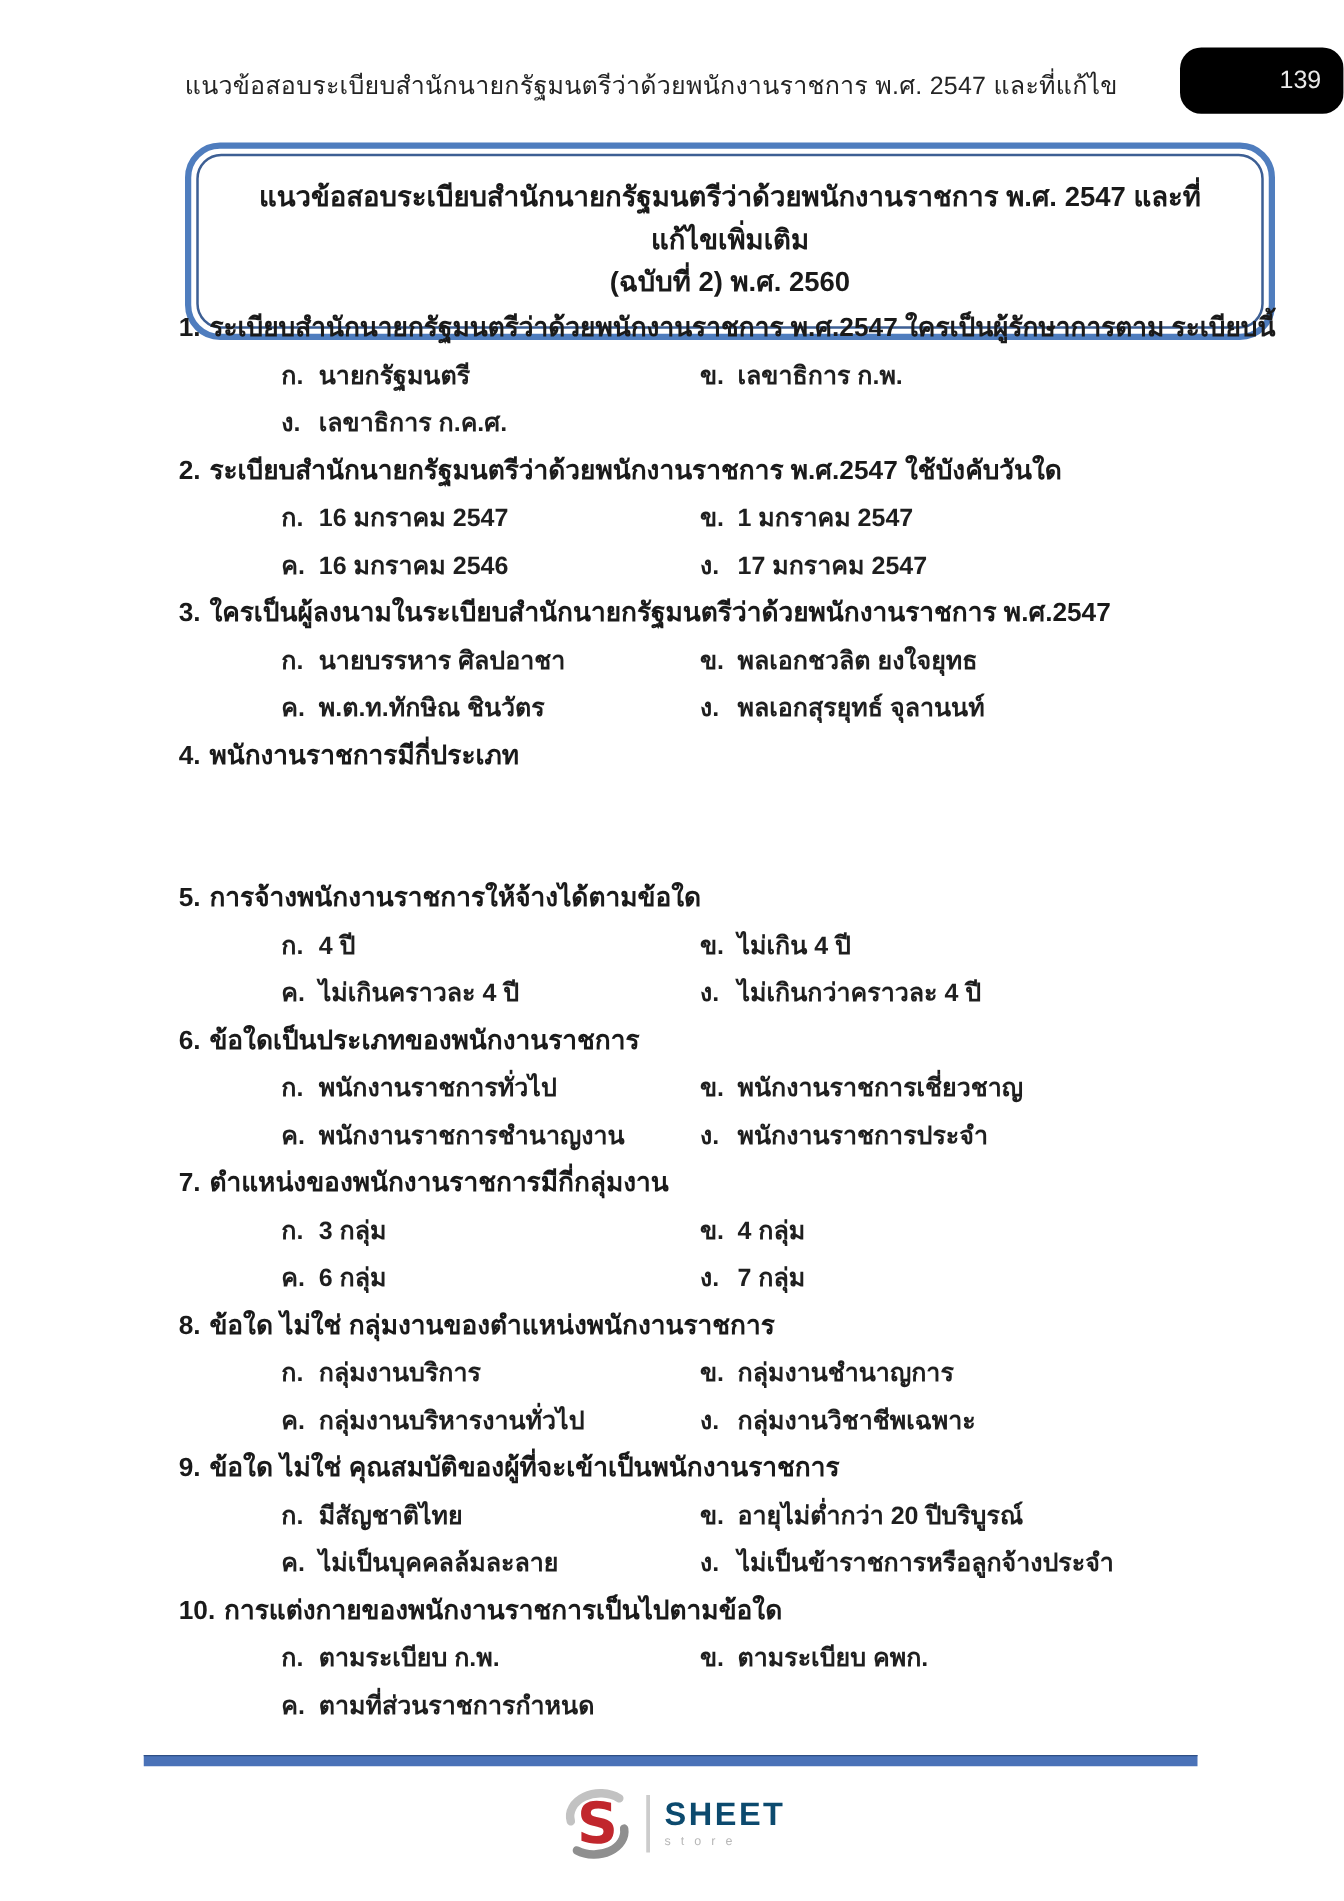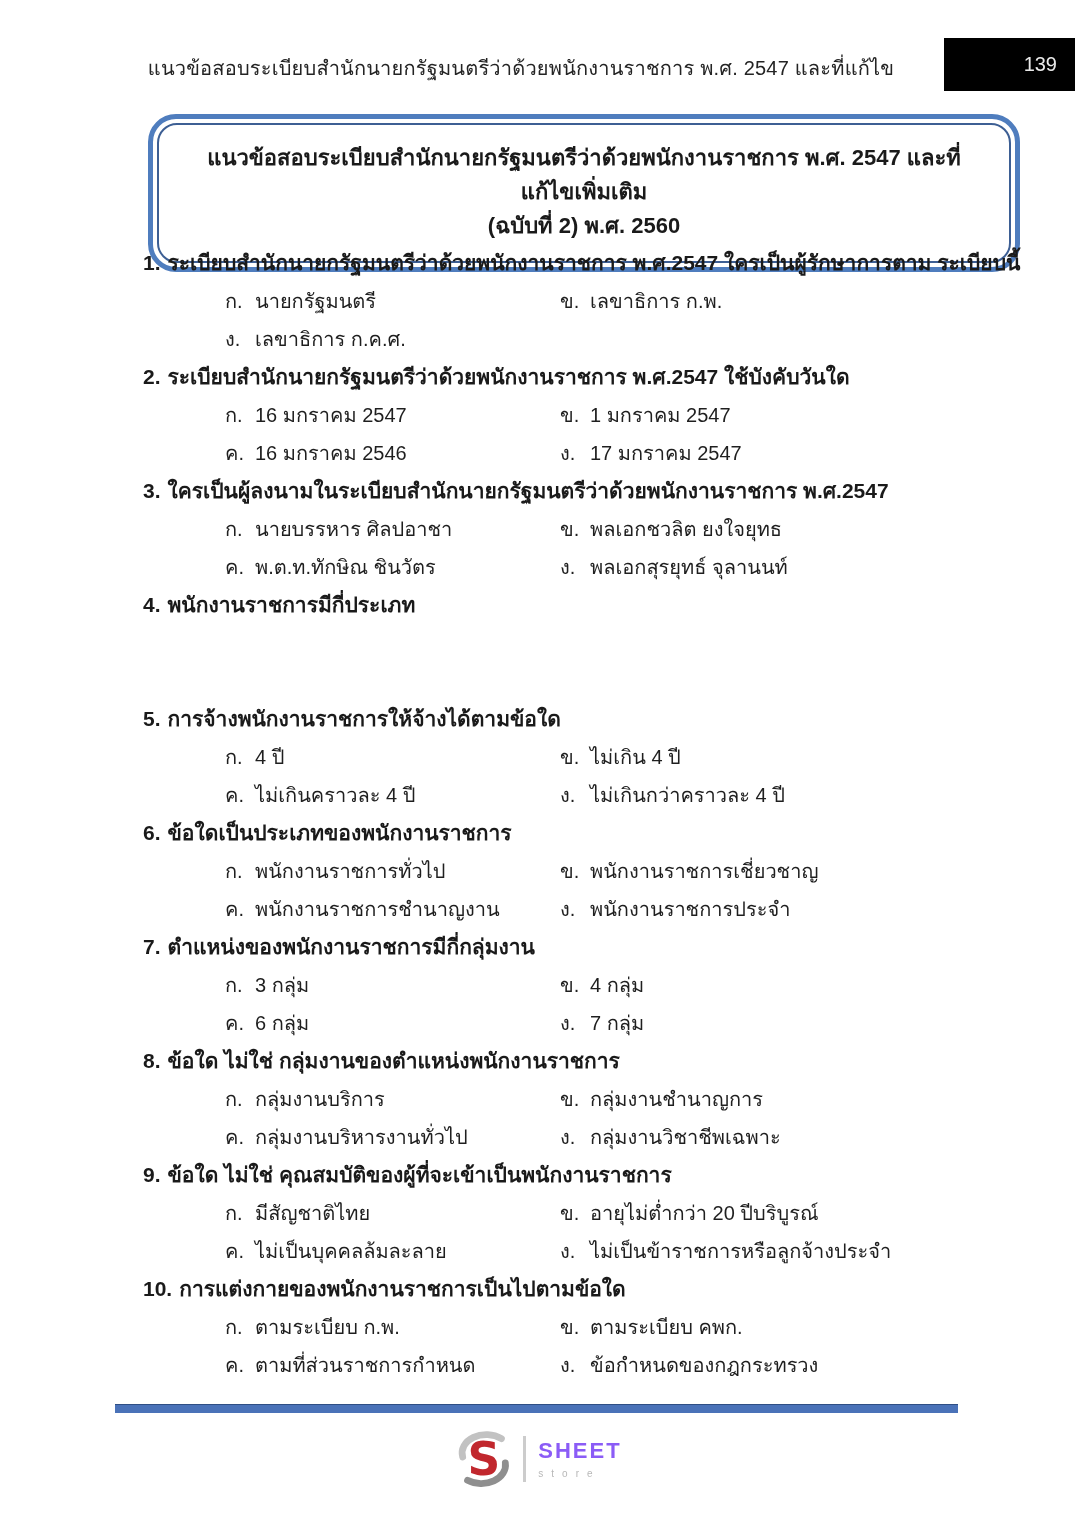--- a/index.html
+++ b/index.html
@@ -36,20 +36,21 @@
     right: 0;
     width: 131px;
     height: 53px;
     background: #000000;
     color: #e9e9e9;
     display: flex;
     align-items: center;
     justify-content: flex-end;
     padding-right: 18px;
     font-size: 20px;
+    border-radius: 17px;
   }
 
   
   .title-box-outer {
     position: absolute;
     top: 114px;
     left: 148px;
     width: 872px;
     border: 5px solid #4f7dbe;
     border-radius: 28px;
@@ -82,20 +83,21 @@
     font-weight: bold;
     line-height: 38px;
     color: #1a1a1a;
     white-space: nowrap;
   }
   .q-num { margin-right: 7px; }
   .options {
     display: grid;
     grid-template-columns: 335px 1fr;
     padding-left: 82px;
+    font-weight: bold;
   }
   .opt {
     font-size: 20px;
     line-height: 38px;
     color: #1f1f1f;
     white-space: nowrap;
   }
   .opt-label {
     display: inline-block;
     min-width: 30px;
@@ -122,23 +124,23 @@
   }
   .logo-emblem { width: 62px; height: 62px; }
   .logo-divider {
     width: 3px;
     height: 46px;
     background: #cccccc;
     margin: 0 12px 0 8px;
   }
   .logo-textblock { display: flex; flex-direction: column; }
   .logo-main {
-    font-size: 22px;
+    font-size: 26px;
     font-weight: bold;
-    color: #8b5cf6;
+    color: #0c4a6e;
     letter-spacing: 2px;
     line-height: 30px;
   }
   .logo-sub {
     font-size: 10px;
     color: #b8b8b8;
     letter-spacing: 8px;
     line-height: 16px;
   }
 </style>
@@ -330,23 +332,20 @@
       </div>
       <div class="options">
         <div class="opt">
           <span class="opt-label">ก.</span><span>ตามระเบียบ ก.พ.</span>
         </div>
         <div class="opt">
           <span class="opt-label">ข.</span><span>ตามระเบียบ คพก.</span>
         </div>
         <div class="opt">
           <span class="opt-label">ค.</span><span>ตามที่ส่วนราชการกำหนด</span>
-        </div>
-        <div class="opt">
-          <span class="opt-label">ง.</span><span>ข้อกำหนดของกฎกระทรวง</span>
         </div>
       </div>
     </section>
   </div>
 
   <div class="footer-bar"></div>
 
   <div class="footer-logo">
     <svg class="logo-emblem" viewBox="0 0 64 64" aria-hidden="true">
       <path d="M10 30 A 25 19 0 0 1 50 11" stroke="#c2c2c2" stroke-width="7" fill="none" stroke-linecap="round"></path>

